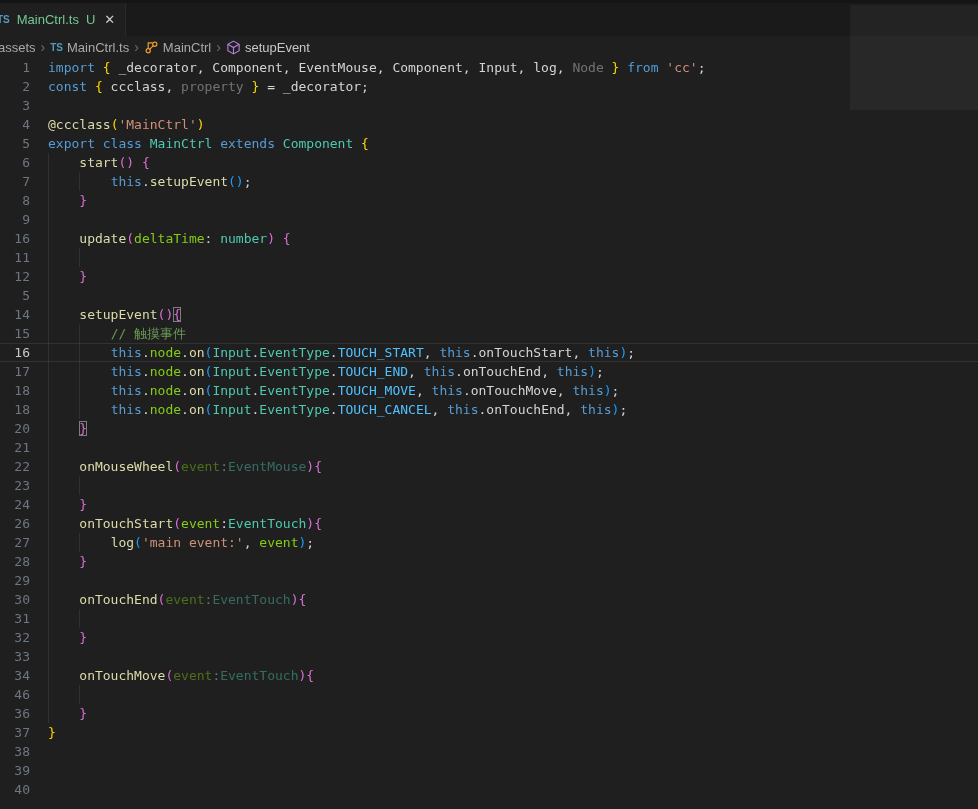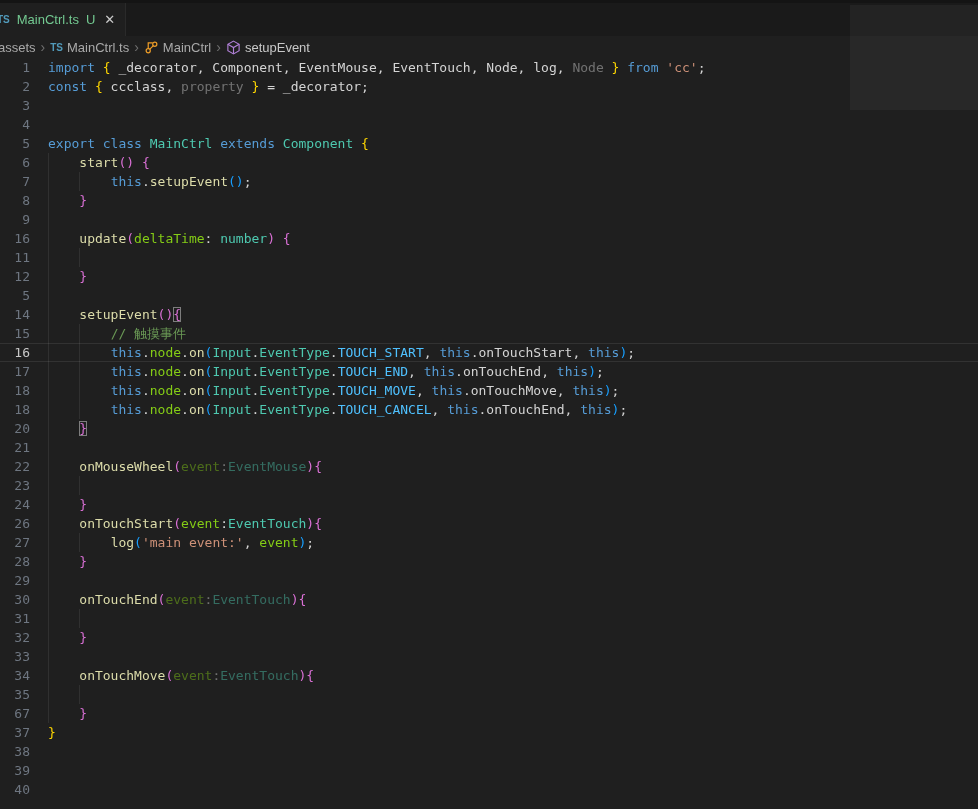--- a/index.html
+++ b/index.html
@@ -101,32 +101,33 @@
       </svg>
     </span>
     <span class="bc-last">setupEvent</span>
   </span>
 </div>
 
 <div class="editor">
   <div id="code-lines">
       <div class="line">
         <div class="ln">1</div>
-        <div class="code"><span class="tok kw">import </span><span class="tok b0">{</span><span class="tok pun"> _decorator, Component, EventMouse, EventTouch, Node, log,</span><span class="tok pun f"> Node</span><span class="tok pun"> </span><span class="tok b0">}</span><span class="tok kw"> from </span><span class="tok str">'cc'</span><span class="tok pun">;</span></div>
+        <div class="code"><span class="tok kw">import </span><span class="tok b0">{</span><span class="tok pun"> _decorator, Component, EventMouse, Component, Input, log,</span><span class="tok pun f"> Node</span><span class="tok pun"> </span><span class="tok b0">}</span><span class="tok kw"> from </span><span class="tok str">'cc'</span><span class="tok pun">;</span></div>
       </div>
       <div class="line">
         <div class="ln">2</div>
         <div class="code"><span class="tok kw">const </span><span class="tok b0">{</span><span class="tok pun"> ccclass,</span><span class="tok pun f"> property</span><span class="tok pun"> </span><span class="tok b0">}</span><span class="tok pun"> = _decorator;</span></div>
       </div>
       <div class="line">
         <div class="ln">3</div>
         <div class="code"></div>
       </div>
       <div class="line">
         <div class="ln">4</div>
+        <div class="code"><span class="tok fn">@ccclass</span><span class="tok b0">(</span><span class="tok str">'MainCtrl'</span><span class="tok b0">)</span></div>
       </div>
       <div class="line">
         <div class="ln">5</div>
         <div class="code"><span class="tok kw">export class </span><span class="tok cls">MainCtrl</span><span class="tok kw"> extends </span><span class="tok cls">Component</span><span class="tok pun"> </span><span class="tok b0">{</span></div>
       </div>
       <div class="line">
         <span class="guide" style="left: 48px;"></span>
         <div class="ln">6</div>
         <div class="code"><span class="tok pun">    </span><span class="tok fn">start</span><span class="tok b1">()</span><span class="tok pun"> </span><span class="tok b1">{</span></div>
       </div>
@@ -271,26 +272,26 @@
         <div class="code"></div>
       </div>
       <div class="line">
         <span class="guide" style="left: 48px;"></span>
         <div class="ln">34</div>
         <div class="code"><span class="tok pun">    </span><span class="tok fn">onTouchMove</span><span class="tok b1">(</span><span class="tok prop f">event</span><span class="tok pun f">:</span><span class="tok cls f">EventTouch</span><span class="tok b1">)</span><span class="tok b1">{</span></div>
       </div>
       <div class="line">
         <span class="guide" style="left: 48px;"></span>
         <span class="guide" style="left: 79.32px;"></span>
-        <div class="ln">35</div>
-        <div class="code"></div>
-      </div>
-      <div class="line">
-        <span class="guide" style="left: 48px;"></span>
-        <div class="ln">67</div>
+        <div class="ln">46</div>
+        <div class="code"></div>
+      </div>
+      <div class="line">
+        <span class="guide" style="left: 48px;"></span>
+        <div class="ln">36</div>
         <div class="code"><span class="tok pun">    </span><span class="tok b1">}</span></div>
       </div>
       <div class="line">
         <div class="ln">37</div>
         <div class="code"><span class="tok b0">}</span></div>
       </div>
       <div class="line">
         <div class="ln">38</div>
         <div class="code"></div>
       </div>

